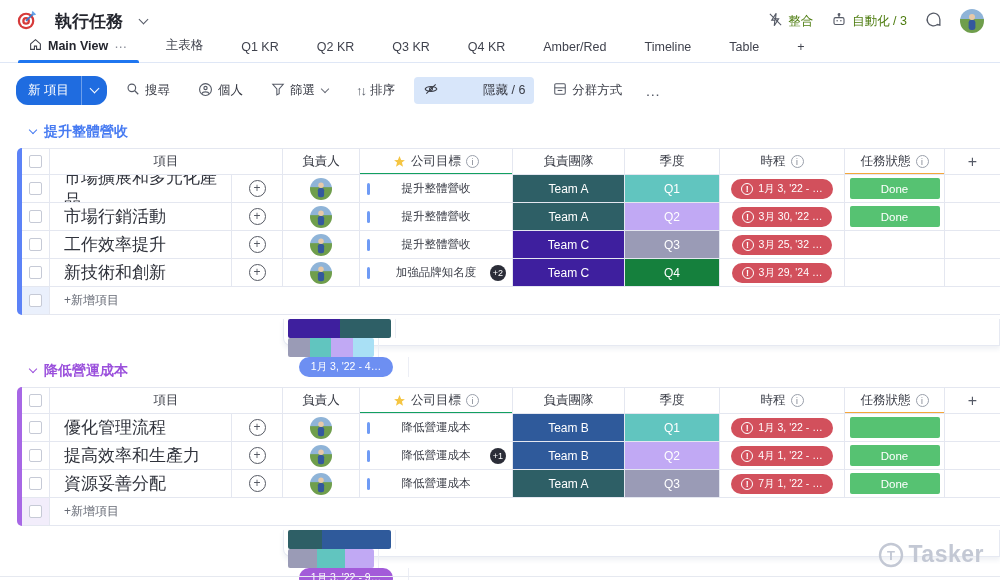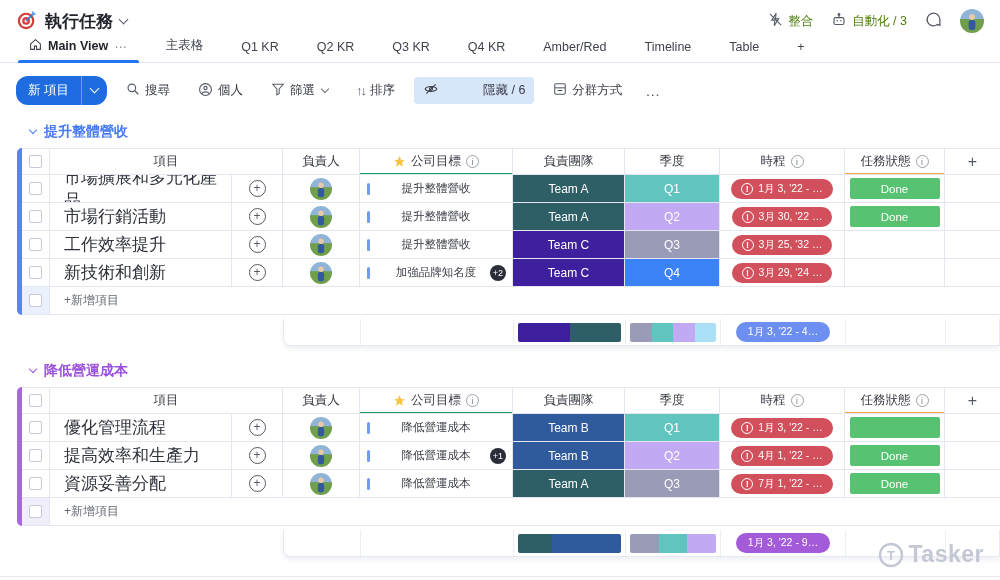--- a/index.html
+++ b/index.html
@@ -4,21 +4,21 @@
 <style>
   * { margin:0; padding:0; box-sizing:border-box; }
   html,body { width:1000px; height:580px; }
   body {
     font-family:"Liberation Sans","DejaVu Sans",sans-serif;
     background:#ffffff; color:#333640; position:relative; overflow:hidden;
     font-size:12px;
   }
   
   .topbar { display:flex; align-items:center; justify-content:space-between; padding:8px 16px 2px 16px; height:36px; }
-  .topbar-left { display:flex; align-items:center; gap:7px; }
+  .topbar-left { display:flex; align-items:center; gap:17px; }
   .board-title { font-size:17px; font-weight:bold; color:#24262e; }
   .chev { width:7px; height:7px; border-right:1.6px solid #555a66; border-bottom:1.6px solid #555a66; transform:rotate(45deg); display:inline-block; margin-top:-4px; }
   .topbar-right { display:flex; align-items:center; gap:18px; }
   .tb-item { display:flex; align-items:center; gap:5px; color:#4d7c0f; font-size:12.5px; cursor:pointer; }
   .icon-svg { display:inline-block; vertical-align:middle; }
   .avatar { width:24px; height:24px; border-radius:50%; overflow:hidden; display:inline-block; flex:none; }
   
   .tabbar { display:flex; align-items:flex-end; gap:12px; padding:0 16px; border-bottom:1px solid #dfe7f6; height:27px; }
   .tab { padding:4px 13px 8px 13px; color:#40434e; font-size:12.5px; cursor:pointer; position:relative; white-space:nowrap; }
   .tab.active { display:flex; align-items:center; gap:6px; font-weight:bold; color:#24262e; }
@@ -68,21 +68,21 @@
   .gbadge { min-width:16px; height:16px; border-radius:50%; background:#2b2d38; color:#fff; font-size:9px; display:inline-flex; align-items:center; justify-content:center; position:absolute; right:6px; }
   .gbadge:empty { display:none; }
   .teamcell { color:#fff; font-size:12px; }
   .redpill { display:inline-flex; align-items:center; gap:5px; color:#fff; font-size:10.5px; border-radius:11px; padding:3px 10px; white-space:nowrap; cursor:pointer; }
   .excl { width:12px; height:12px; border:1px solid #fff; border-radius:50%; font-size:9px; line-height:10px; text-align:center; font-weight:bold; flex:none; }
   .statusbox { width:90px; height:21px; border-radius:2px; display:flex; align-items:center; justify-content:center; color:#fff; font-size:11.5px; }
   .addrow-label { justify-content:flex-start; padding-left:14px; color:#676b76; font-size:12px; border-right:none; cursor:pointer; }
   .trow.addrow { border-bottom:1px solid #e4e7f0; }
   
   .gfooter { display:flex; margin:4px 0 0 283px; width:717px; height:27px; background:#fff;
-             border:1px solid #e6e9f2; border-top:none; border-radius:0 0 0 8px; box-shadow:0 3px 5px rgba(40,60,120,.08); }
+             border:1px solid #e6e9f2; border-top:none; border-radius:0 0 0 8px; box-shadow:0 3px 5px rgba(40,60,120,.08);flex-direction:column; }
   .fcell { border-right:1px solid #eceef5; display:flex; align-items:center; justify-content:center; overflow:hidden; }
   .segbar { display:flex; width:calc(100% - 8px); height:19px; border-radius:2px; overflow:hidden; }
   .seg { height:100%; display:inline-block; }
   .fpill { color:#fff; font-size:10.5px; border-radius:11px; padding:3px 12px; white-space:nowrap; cursor:pointer; }
   
   .watermark { position:absolute; right:16px; top:541px; display:flex; align-items:center; gap:5px; color:#c3c8d4; z-index:5; }
   .wm-text { font-size:23px; font-weight:bold; letter-spacing:.5px; }
   .bottom-line { position:absolute; left:0; right:0; bottom:3px; border-top:1px solid #e6e9f0; }
   .mt-sep { height:8px; }
 </style>
@@ -410,21 +410,21 @@
             </svg></span>
         </div>
       <div class="cell col-goal goalcell">
           <span class="tick"></span>
           <span class="goal-text">加強品牌知名度</span>
           <span class="gbadge">+2</span>
         </div>
       <div class="cell col-team teamcell" style="background-color: rgb(62, 31, 158);">
           <span>Team C</span>
         </div>
-      <div class="cell col-quarter teamcell" style="background-color: #3b82f6;">
+      <div class="cell col-quarter teamcell" style="background-color: #15803d;">
           <span>Q4</span>
         </div>
       <div class="cell col-time">
           <span class="redpill" style="background-color: rgb(210, 80, 92);">
             <span class="excl">!</span>
             <span>3月 29, '24 …</span>
           </span>
         </div>
       <div class="cell col-status">
           <span class="statusbox">

